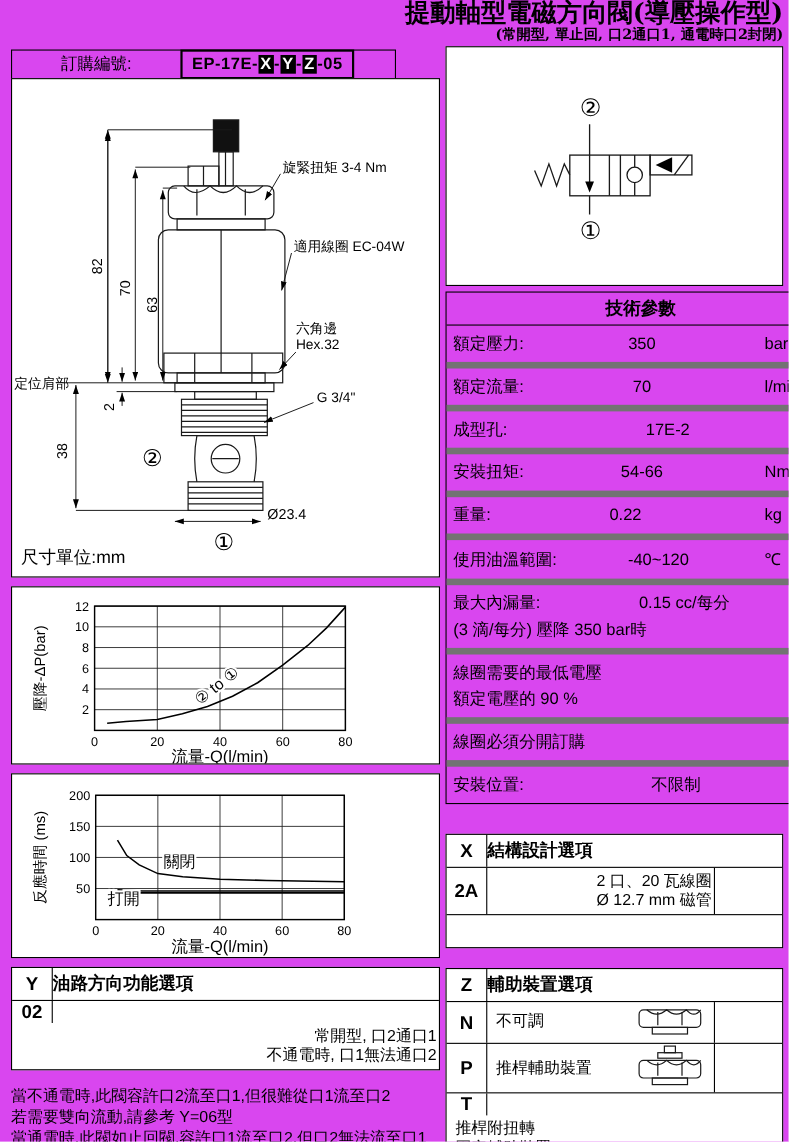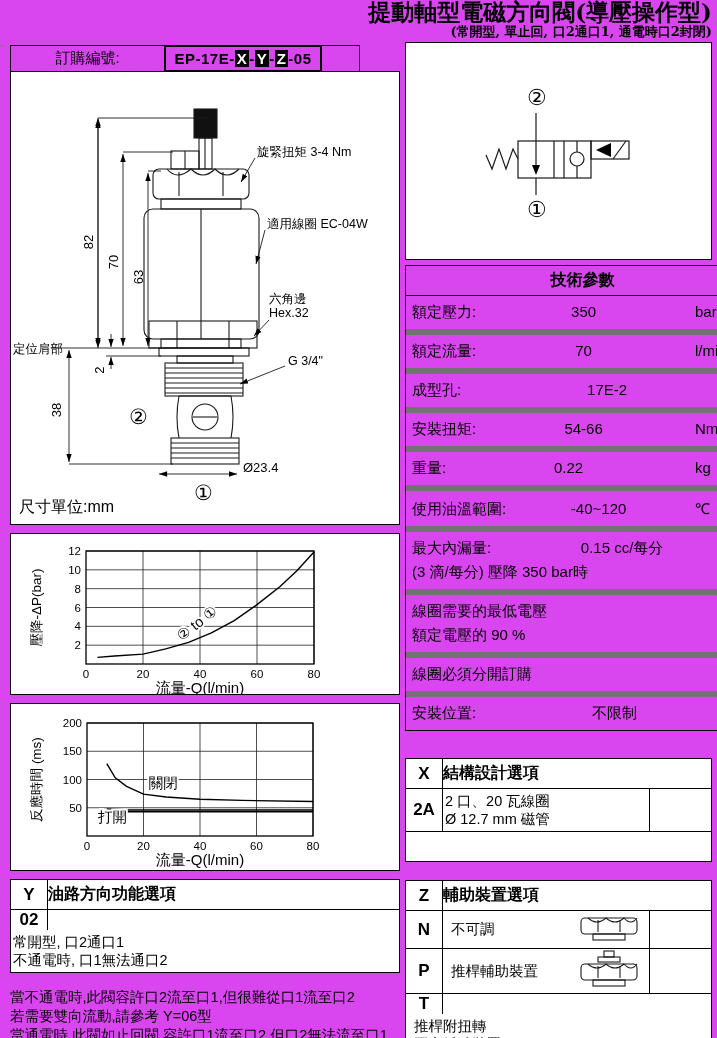--- a/index.html
+++ b/index.html
@@ -35,21 +35,21 @@
   .t-unit { flex:0 0 62px; text-align:left; padding-left:4px; }
   .tline2 { padding-top:5px; }
 
   
   .opt-table { position:absolute; border:1px solid #000; background:#fff; }
   .opt-header { display:flex; border-bottom:1px solid #000; }
   .opt-code-cell { width:37px; border-right:1px solid #000; display:flex; align-items:center; justify-content:center; font-weight:bold; font-size:17px; }
   .opt-title { flex:1; text-align:left; font-weight:bold; font-size:16px; padding:4px 0; }
   .opt-row { display:flex; border-bottom:1px solid #000; }
   .opt-row:last-child { border-bottom:none;flex-direction:column; }
-  .opt-desc { flex:1; text-align:left; font-size:14.5px; padding:3px 2px; line-height:1.25; }
+  .opt-desc { flex:1; text-align:right; font-size:14.5px; padding:3px 2px; line-height:1.25; }
   .opt-desc.left { text-align:left; padding-left:8px; }
   .opt-tail { width:62px; border-left:1px solid #000; }
   .opt-icon-cell { width:80px; display:flex; align-items:center; justify-content:center; }
   .y-notes { position:absolute; left:10px; top:948px; width:396px; font-size:14.5px; line-height:1.3;margin-top:40px; }
 
   .unit-note { position:absolute; left:8px; bottom:6px; font-size:16px; }
 </style>
 </head>
 <body>
 

